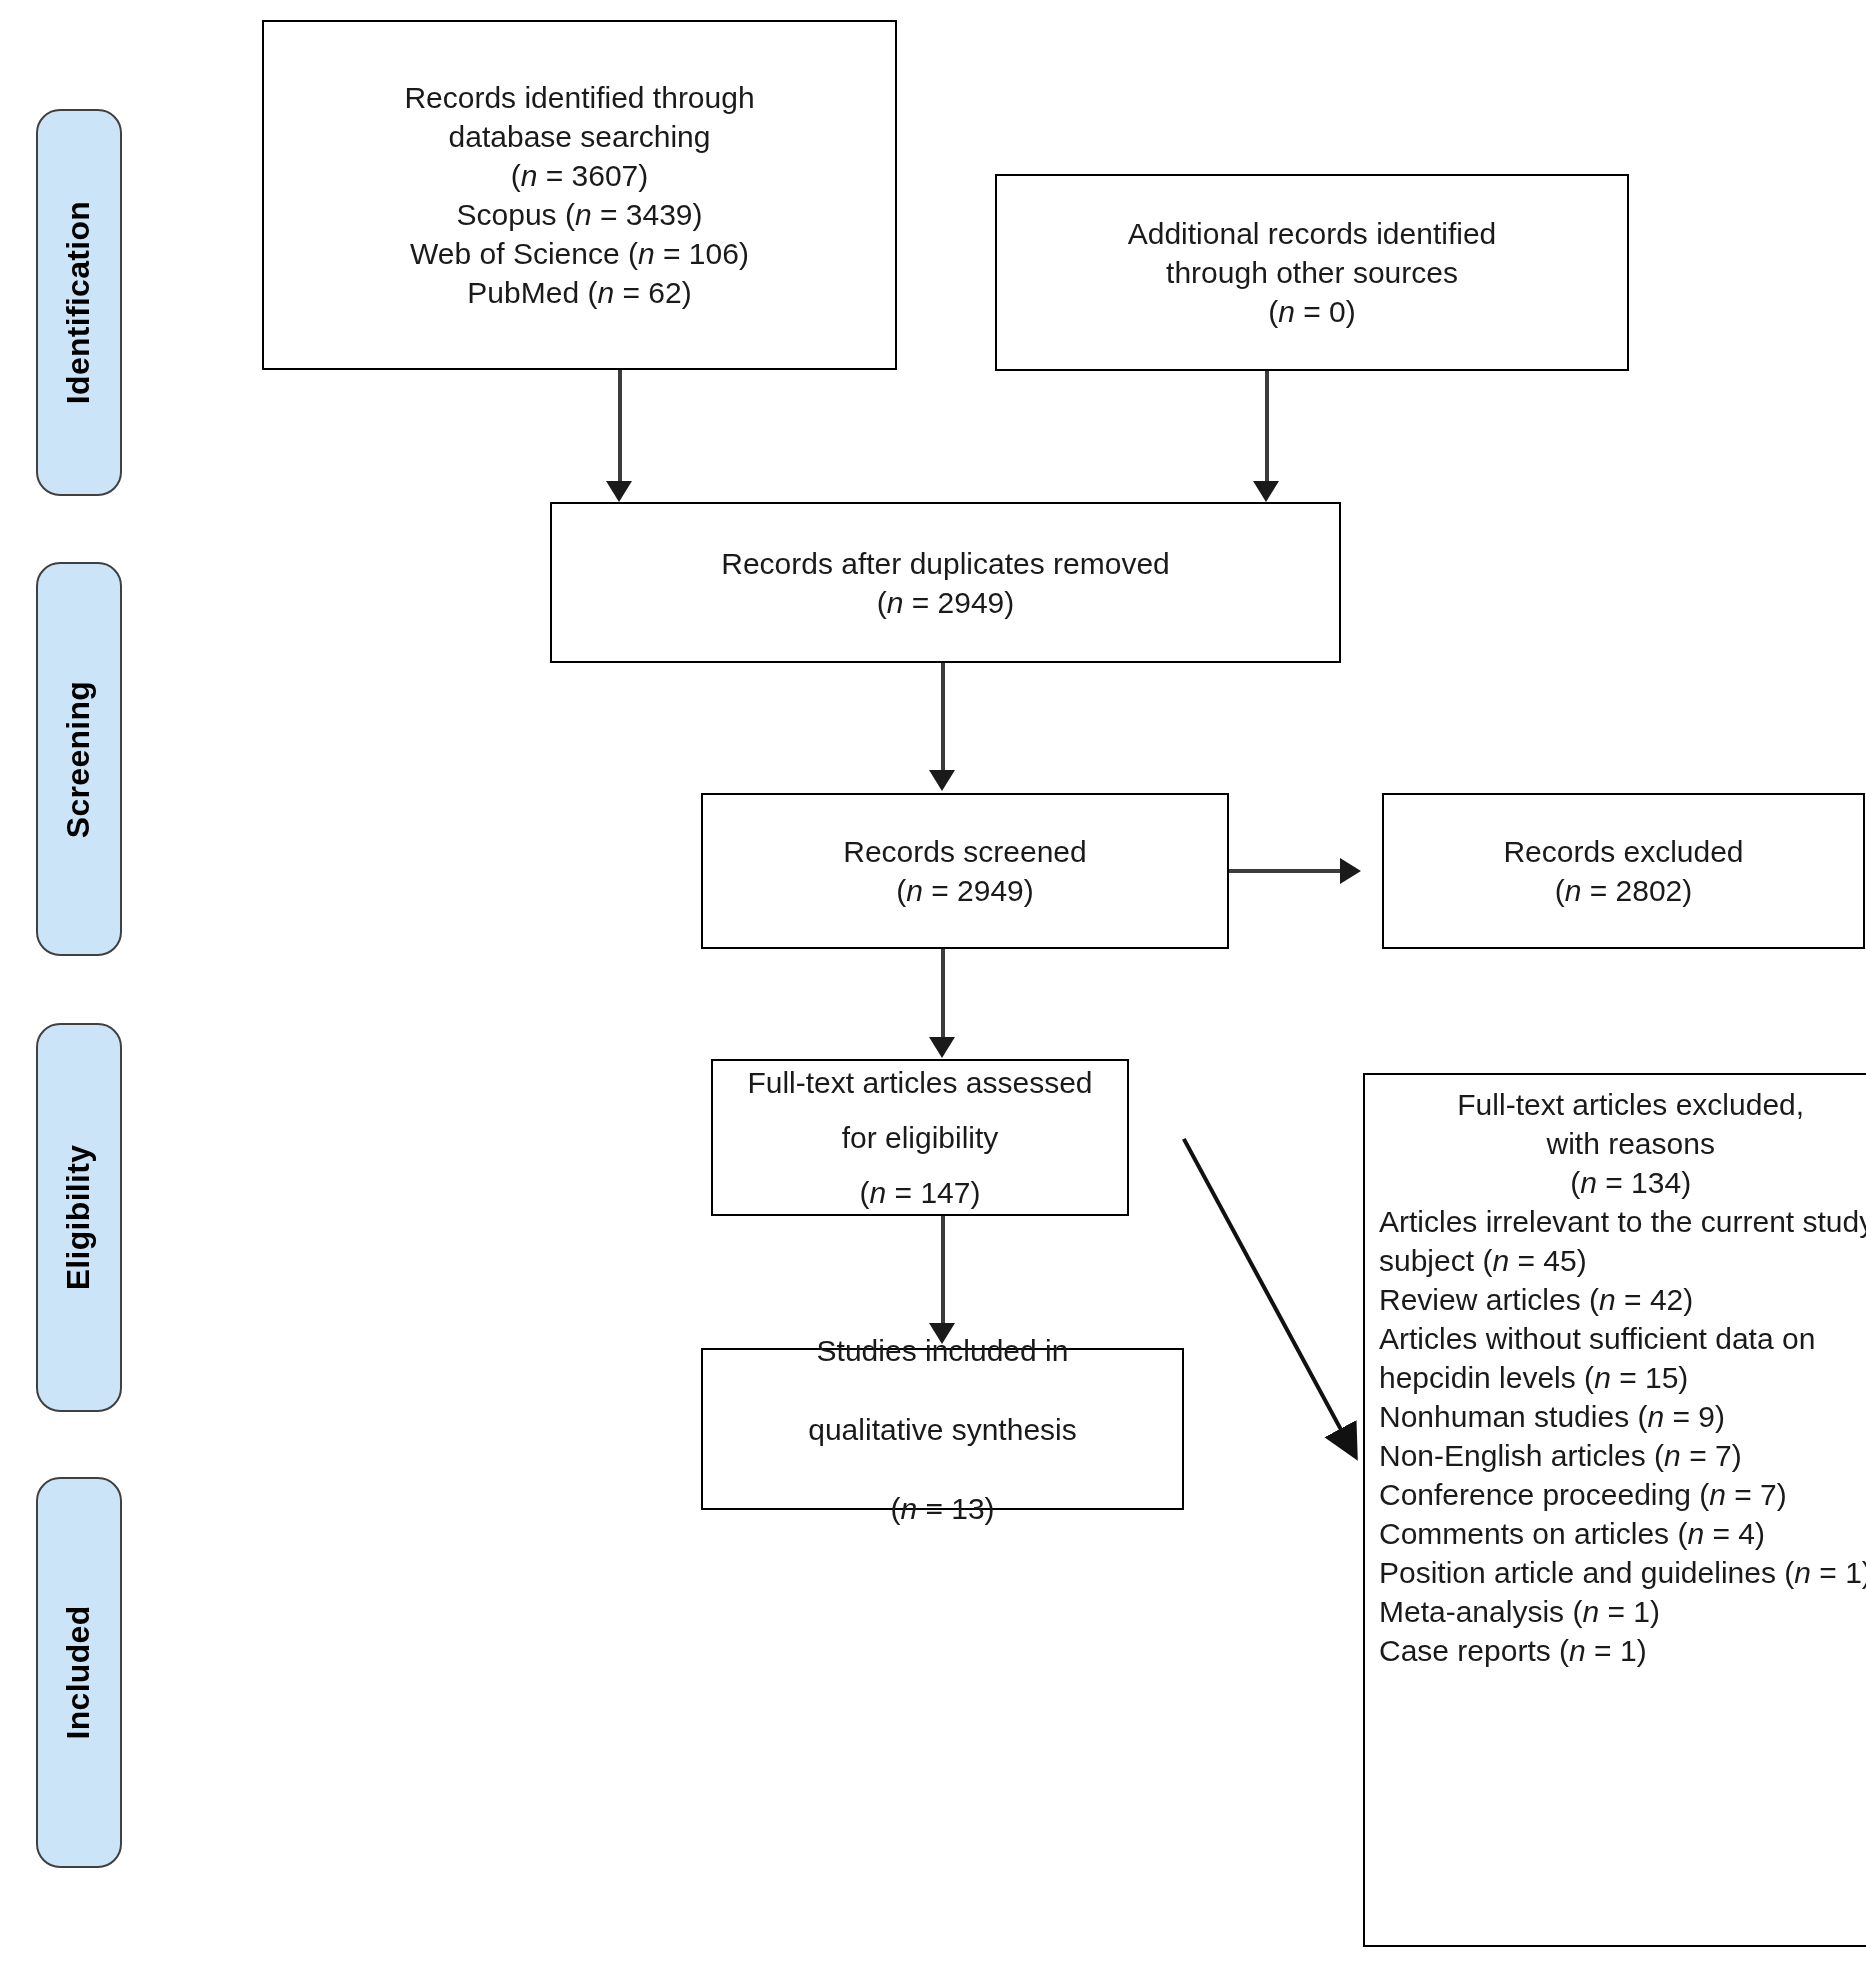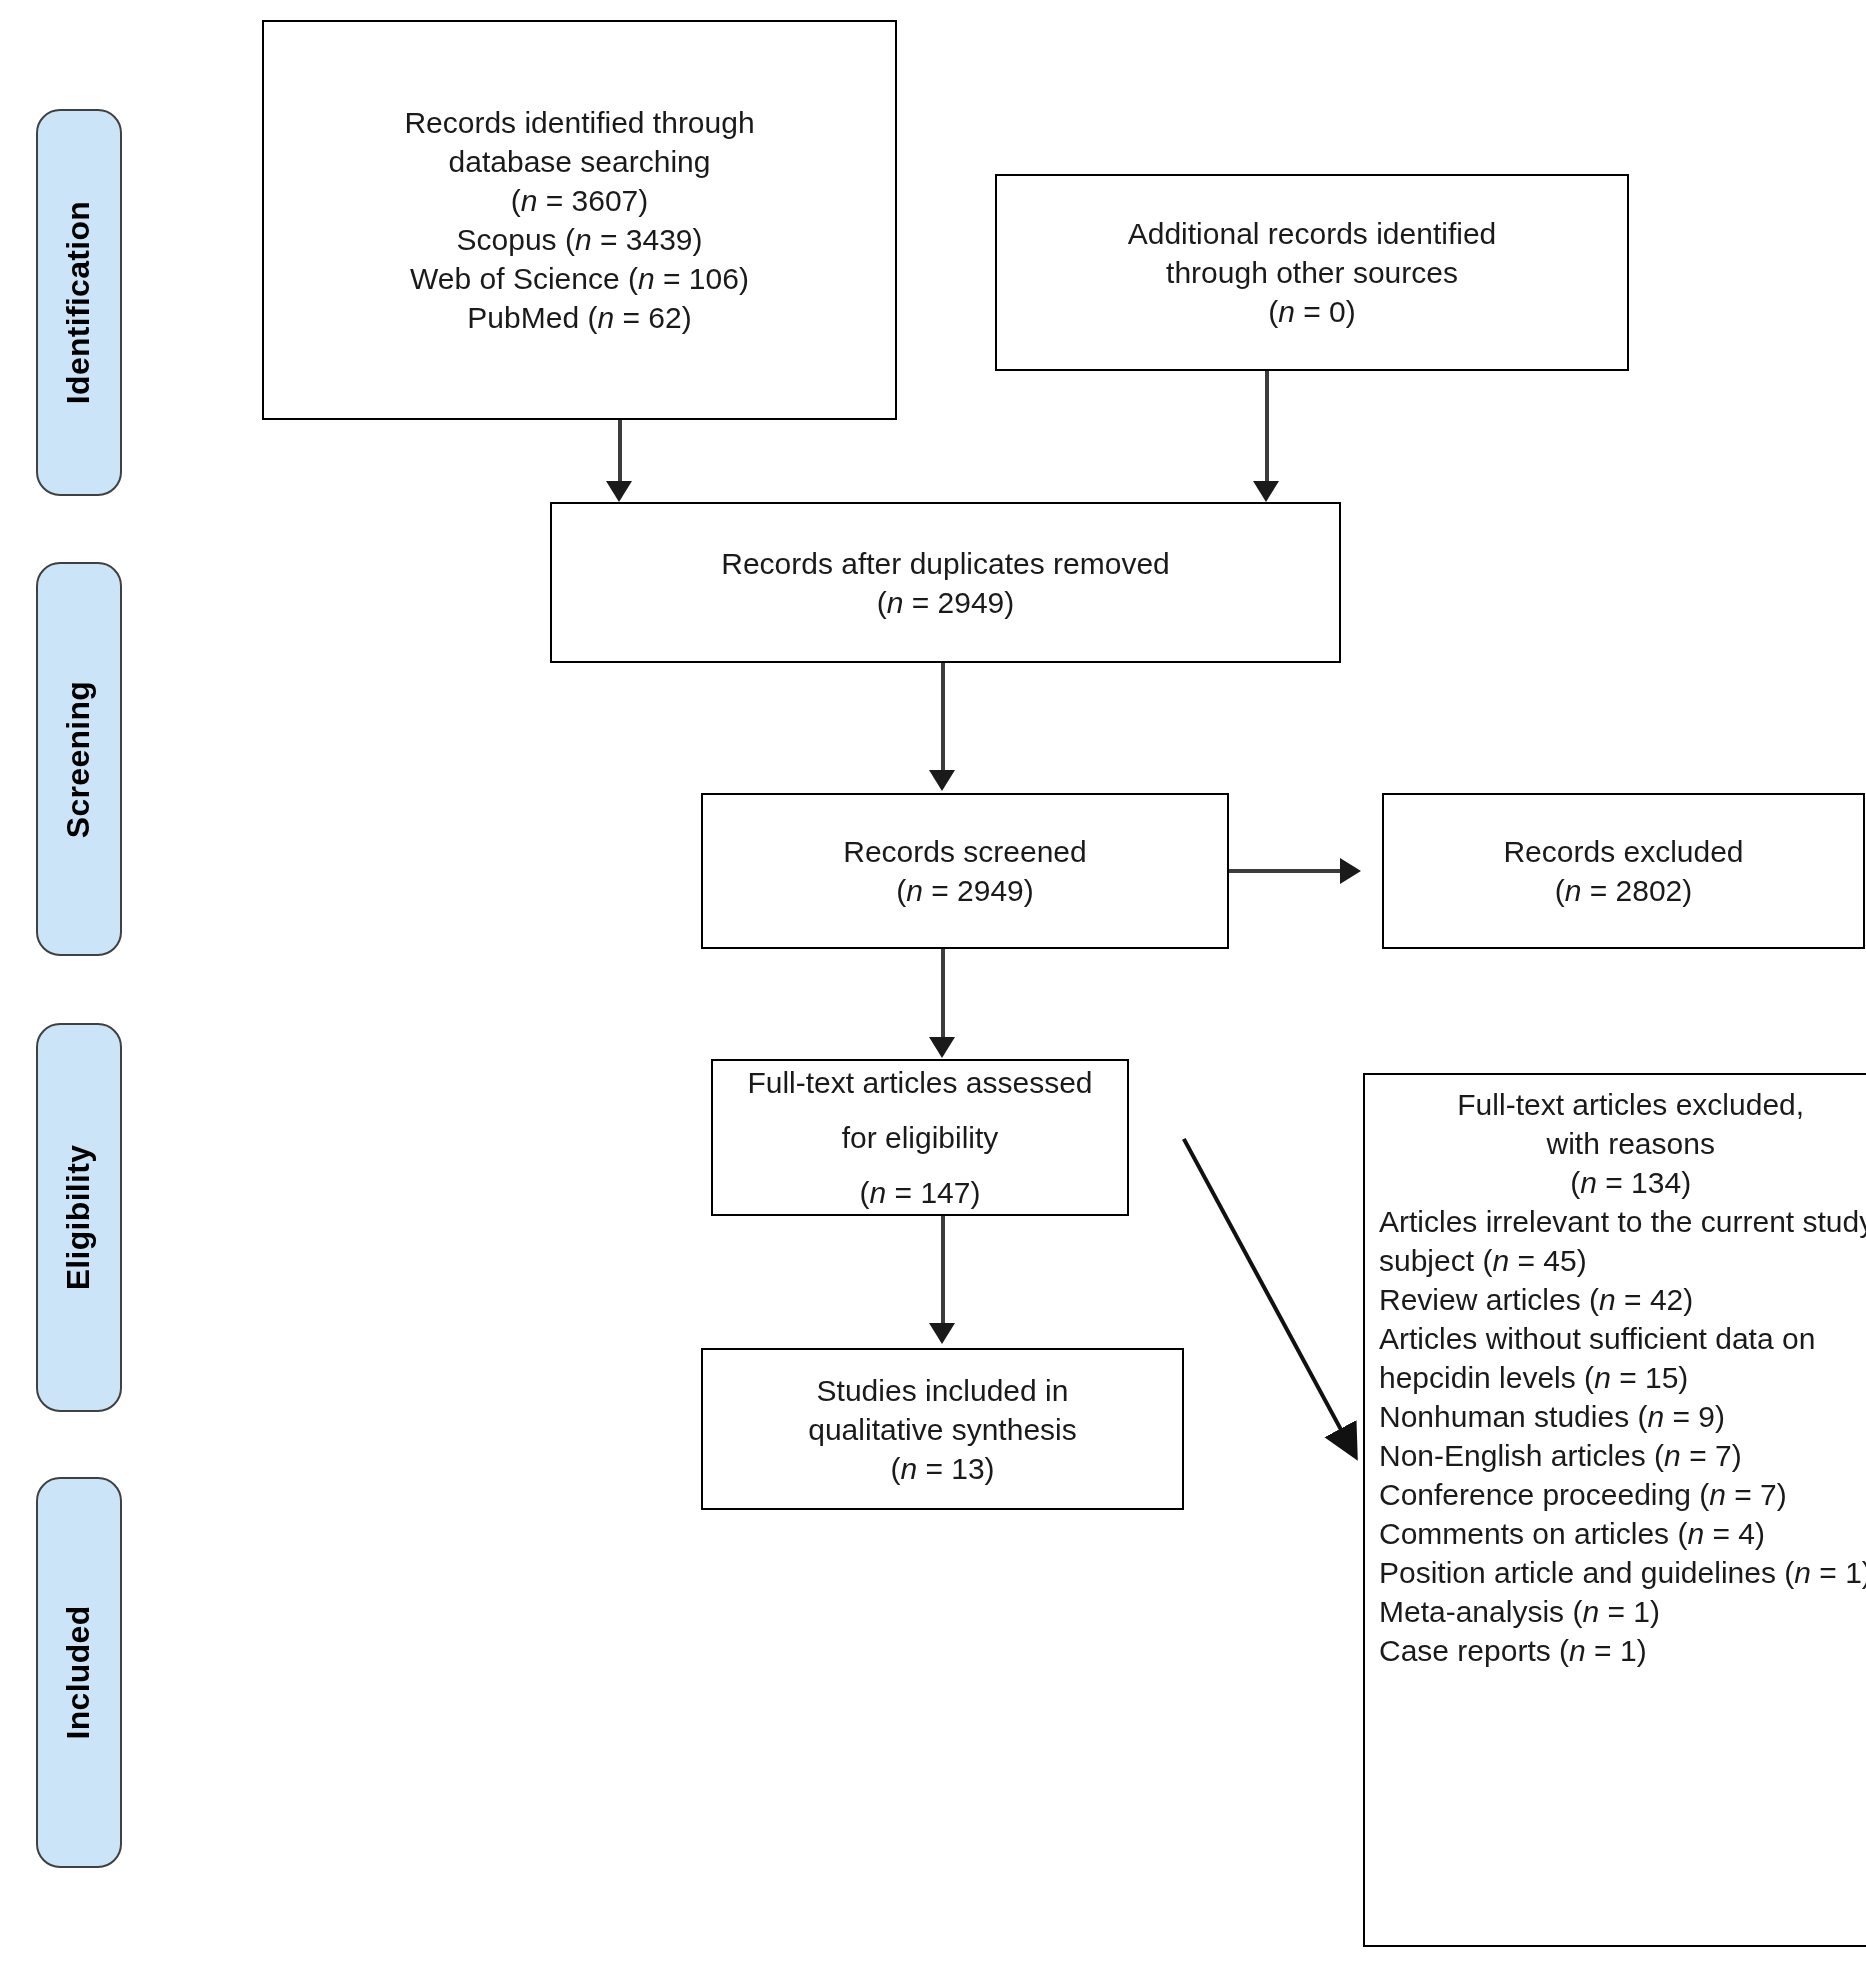--- a/index.html
+++ b/index.html
@@ -139,21 +139,21 @@
 
   <svg class="diag-svg" viewBox="0 0 3225 3430">
     <defs>
       <marker id="diagHead" markerWidth="9" markerHeight="9" refX="7" refY="4.5" orient="auto" markerUnits="strokeWidth">
         <path d="M0,0 L9,4.5 L0,9 z" fill="#111111"></path>
       </marker>
     </defs>
     <line x1="2046" y1="1968" x2="2340" y2="2512" stroke="#111111" stroke-width="7" marker-end="url(#diagHead)"></line>
   </svg>
 
-  <div class="flow-box" style="left:262px; top:20px; width:635px; height:400px;">
+  <div class="flow-box" style="left:262px; top:20px; width:635px; height:350px;">
     <span class="ln">Records identified through</span>
     <span class="ln">database searching</span>
     <span class="ln"><span>(</span><em class="nv">n</em><span> = 3607)</span></span>
     <span class="ln"><span>Scopus (</span><em class="nv">n</em><span> = 3439)</span></span>
     <span class="ln"><span>Web of Science (</span><em class="nv">n</em><span> = 106)</span></span>
     <span class="ln"><span>PubMed (</span><em class="nv">n</em><span> = 62)</span></span>
   </div>
 
   <div class="flow-box" style="left:995px; top:174px; width:634px; height:197px;">
     <span class="ln">Additional records identified</span>
@@ -175,21 +175,21 @@
     <span class="ln">Records excluded</span>
     <span class="ln"><span>(</span><em class="nv">n</em><span> = 2802)</span></span>
   </div>
 
   <div class="flow-box" style="left:711px; top:1059px; width:418px; height:157px;gap:16px;">
     <span class="ln">Full-text articles assessed</span>
     <span class="ln">for eligibility</span>
     <span class="ln"><span>(</span><em class="nv">n</em><span> = 147)</span></span>
   </div>
 
-  <div class="flow-box" style="left:701px; top:1348px; width:483px; height:162px;">
+  <div class="flow-box" style="left:701px; top:1348px; width:483px; height:162px;gap:40px;">
     <span class="ln">Studies included in</span>
     <span class="ln">qualitative synthesis</span>
     <span class="ln"><span>(</span><em class="nv">n</em><span> = 13)</span></span>
   </div>
 
   <div class="flow-box left-align" style="left:1363px; top:1073px; width:533px; height:874px;">
     <span class="reason-hdr">Full-text articles excluded,</span>
     <span class="reason-hdr">with reasons</span>
     <span class="reason-hdr"><span>(</span><em class="nv">n</em><span> = 134)</span></span>
 

